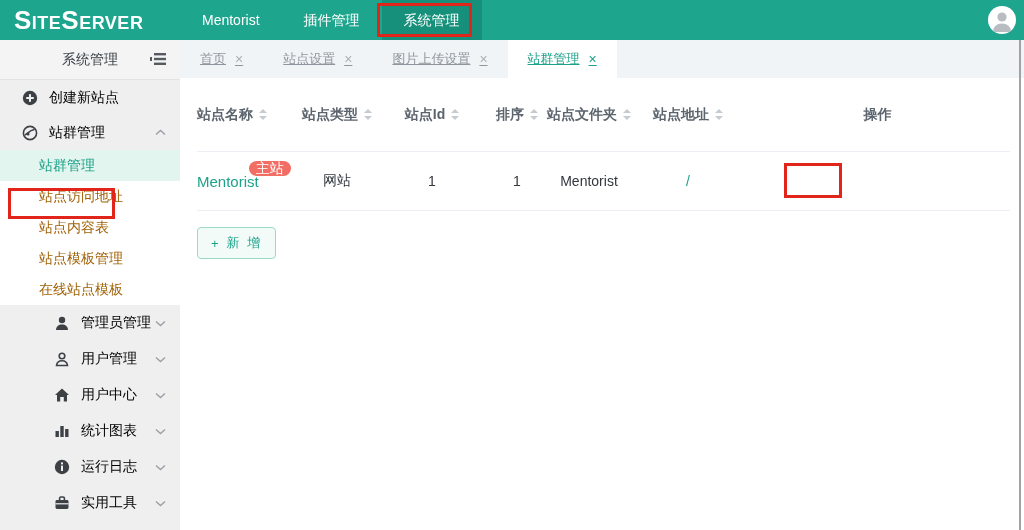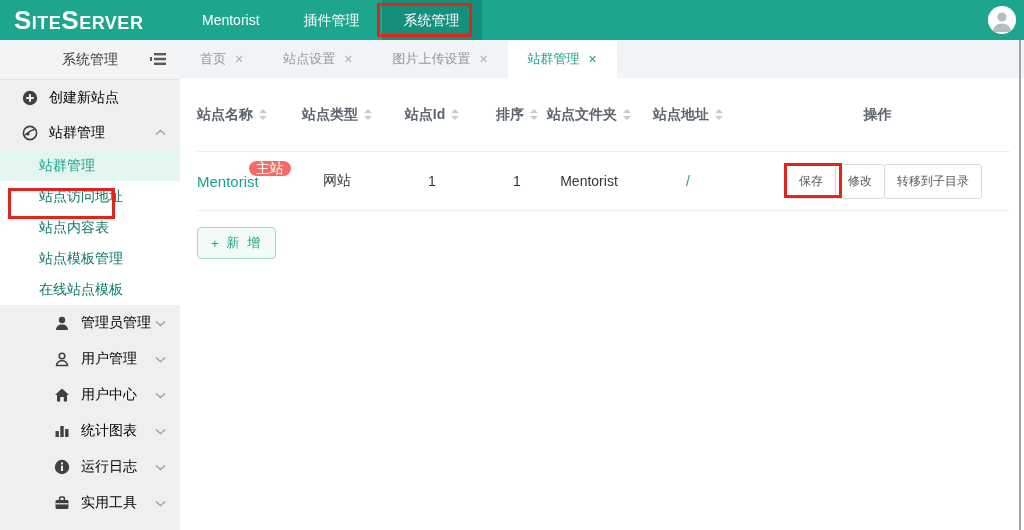--- a/index.html
+++ b/index.html
@@ -31,28 +31,28 @@
   .side-header { height:40px; background:#f4f4f4; border-bottom:1px solid #e3e3e3;
     display:flex; align-items:center; justify-content:center; position:relative;
     font-size:14px; color:#3c4146; }
   .side-burger { position:absolute; right:14px; top:12px; cursor:pointer; display:flex; }
   .side-item { height:35px; display:flex; align-items:center; padding:0 14px 0 22px;
     color:#000000; cursor:pointer; }
   .side-item.tall { height:36px;margin-left:32px; }
   .side-item .icn { width:16px; height:16px; margin-right:11px; display:flex; flex:none; }
   .side-item .chev { margin-left:auto; display:flex; }
   .submenu { background:#fff; }
-  .sub-item { height:31px; line-height:31px; padding-left:39px; color:#0f766e; cursor:pointer; }
+  .sub-item { height:31px; line-height:31px; padding-left:39px; color:#a16207; cursor:pointer; }
   .sub-item.selected { background:#e3f5ef; color:#1da28a; }
 
   
   .tabbar { position:absolute; left:180px; top:40px; width:844px; height:38px;
     background:#f1f4f6; display:flex; }
   .tab { padding:0 20px; display:flex; align-items:center; gap:9px; font-size:13px;
-    color:#8f969e; cursor:pointer; white-space:nowrap; }
+    color:#8f969e; cursor:pointer; white-space:nowrap;text-decoration:underline; }
   .tab .x { font-size:14px; color:#aab0b6; line-height:1; }
   .tab.active { background:#fff; color:#1da28a; }
   .tab.active .x { color:#1da28a; }
 
   
   .content { position:absolute; left:180px; top:78px; width:844px; height:452px;
     background:#fff; padding:0 14px 0 17px; }
   .thead { display:flex; align-items:center; height:74px; border-bottom:1px solid #ebeef4;
     font-weight:bold; color:#5c646d; font-size:14px; }
   .th { display:flex; align-items:center; justify-content:center; flex-wrap:wrap; row-gap:1px; }
@@ -327,25 +327,20 @@
         <span class="badge">主站</span>
       </span>
     </div>
     <div class="td c2">网站</div>
     <div class="td c3">1</div>
     <div class="td c4">1</div>
     <div class="td c5">Mentorist</div>
     <div class="td c6">
       <span class="slash">/</span>
     </div>
-    <div class="td c7">
-      <button class="btn">保存</button>
-      <button class="btn">修改</button>
-      <button class="btn">转移到子目录</button>
-    </div>
   </div>
 
   <button class="add-btn">
     <span>+</span>
     <span>新 增</span>
   </button>
 </div>
 
 <div class="right-edge"></div>
 

